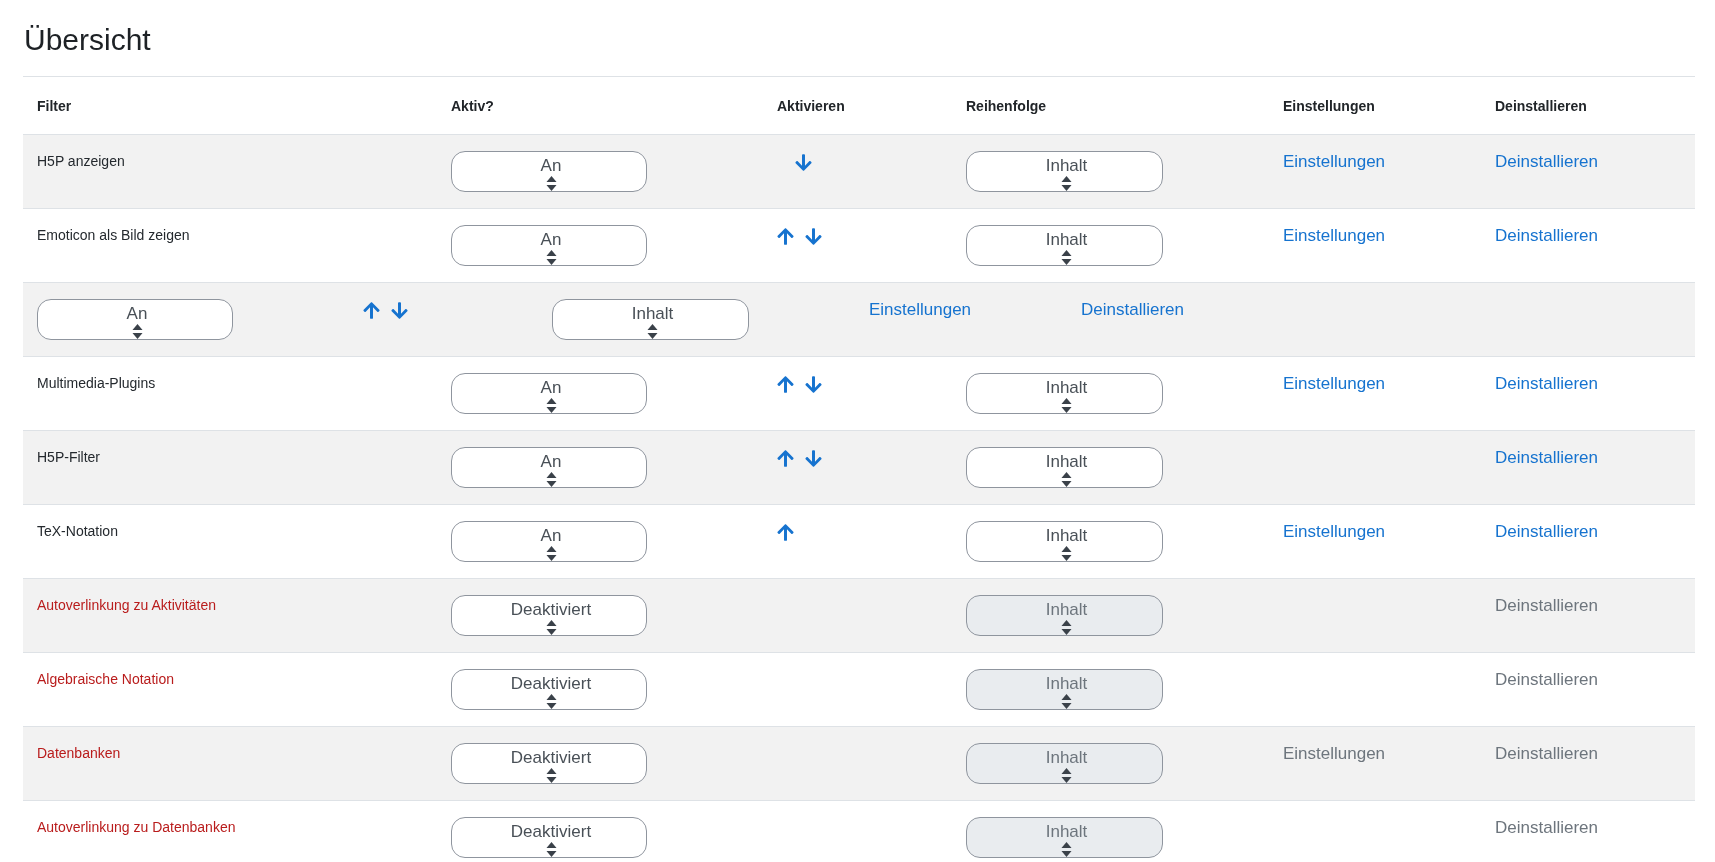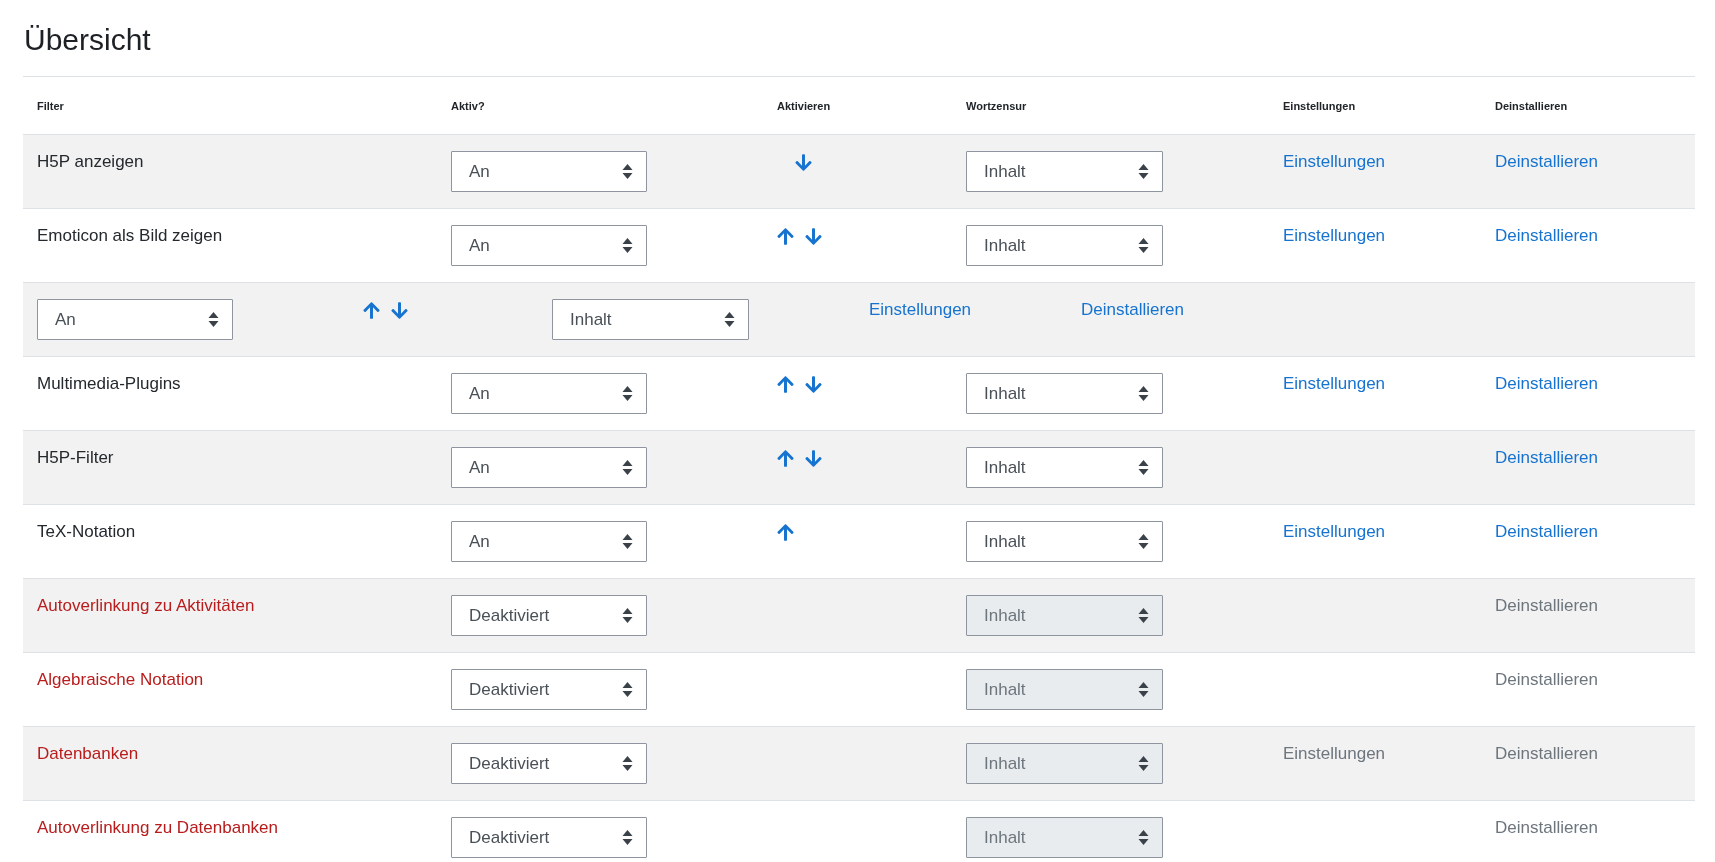--- a/index.html
+++ b/index.html
@@ -12,27 +12,27 @@
   .thead { display: flex; border-bottom: 1px solid #dee2e6; }
   .row { display: flex; border-bottom: 1px solid #dee2e6; min-height: 73px; }
   .row.striped { background: #f2f2f2; }
   .c { flex: 0 0 auto; }
   .c1 { width: 414px; padding: 16px 14px; }
   .c2 { width: 326px; padding: 16px 14px; }
   .c3 { width: 189px; padding: 18px 14px 0 14px; }
   .c4 { width: 317px; padding: 16px 14px; }
   .c5 { width: 212px; padding: 16px 14px; }
   .c6 { width: 214px; padding: 16px 14px; }
-  .th { font-weight: 700; font-size: 11px; line-height: 21px; color: #212529;
+  .th { font-weight: 700; font-size: 14px; line-height: 21px; color: #212529;
         padding-top: 19px; padding-bottom: 17px; }
-  .name { font-size: 17px; line-height: 21px; color: #24292e; }
+  .name { font-size: 14px; line-height: 21px; color: #24292e; }
   .row.disabled .name { color: #b91c1c; }
-  .select { width: 196px; height: 41px; border: 1px solid #8f959e; border-radius: 1px;
-            background: #fff; display: flex; align-items: center; justify-content: space-between;
-            padding: 0 13px 0 17px; cursor: pointer; }
+  .select { width: 196px; height: 41px; border: 1px solid #8f959e; border-radius: 14px;
+            background: #fff; display: flex; align-items: center; justify-content: flex-end;
+            padding: 0 13px 0 17px; cursor: pointer; flex-direction: column; }
   .c4 .select { width: 197px; }
   .sel-text { font-size: 17px; color: #495057; }
   .select.disabled { background: #e9ecef; }
   .select.disabled .sel-text { color: #6d757d; }
   .sel-caret svg { width: 11px; height: 15px; fill: #3a4149; display: block; }
   .arrows { display: flex; gap: 11px; }
   .arw { display: inline-block; cursor: pointer; line-height: 0; }
   .arw svg { width: 17px; height: 19px; fill: #1673cf; display: block; }
   .arw.down-offset { margin-left: 18px; }
   .link { font-size: 17px; line-height: 21px; color: #1673cf; text-decoration: none; cursor: pointer; }
@@ -53,21 +53,21 @@
 </svg>
 
 <div class="page">
   <h1 class="title">Übersicht</h1>
 
   <div class="table">
     <div class="thead">
       <div class="c c1 th">Filter</div>
       <div class="c c2 th">Aktiv?</div>
       <div class="c c3 th">Aktivieren</div>
-      <div class="c c4 th">Wortzensur</div>
+      <div class="c c4 th">Reihenfolge</div>
       <div class="c c5 th">Einstellungen</div>
       <div class="c c6 th">Deinstallieren</div>
     </div>
 
     <div class="row striped">
       <div class="c c1 name">H5P anzeigen</div>
       <div class="c c2">
         <div class="select">
           <span class="sel-text">An</span>
           <span class="sel-caret">

